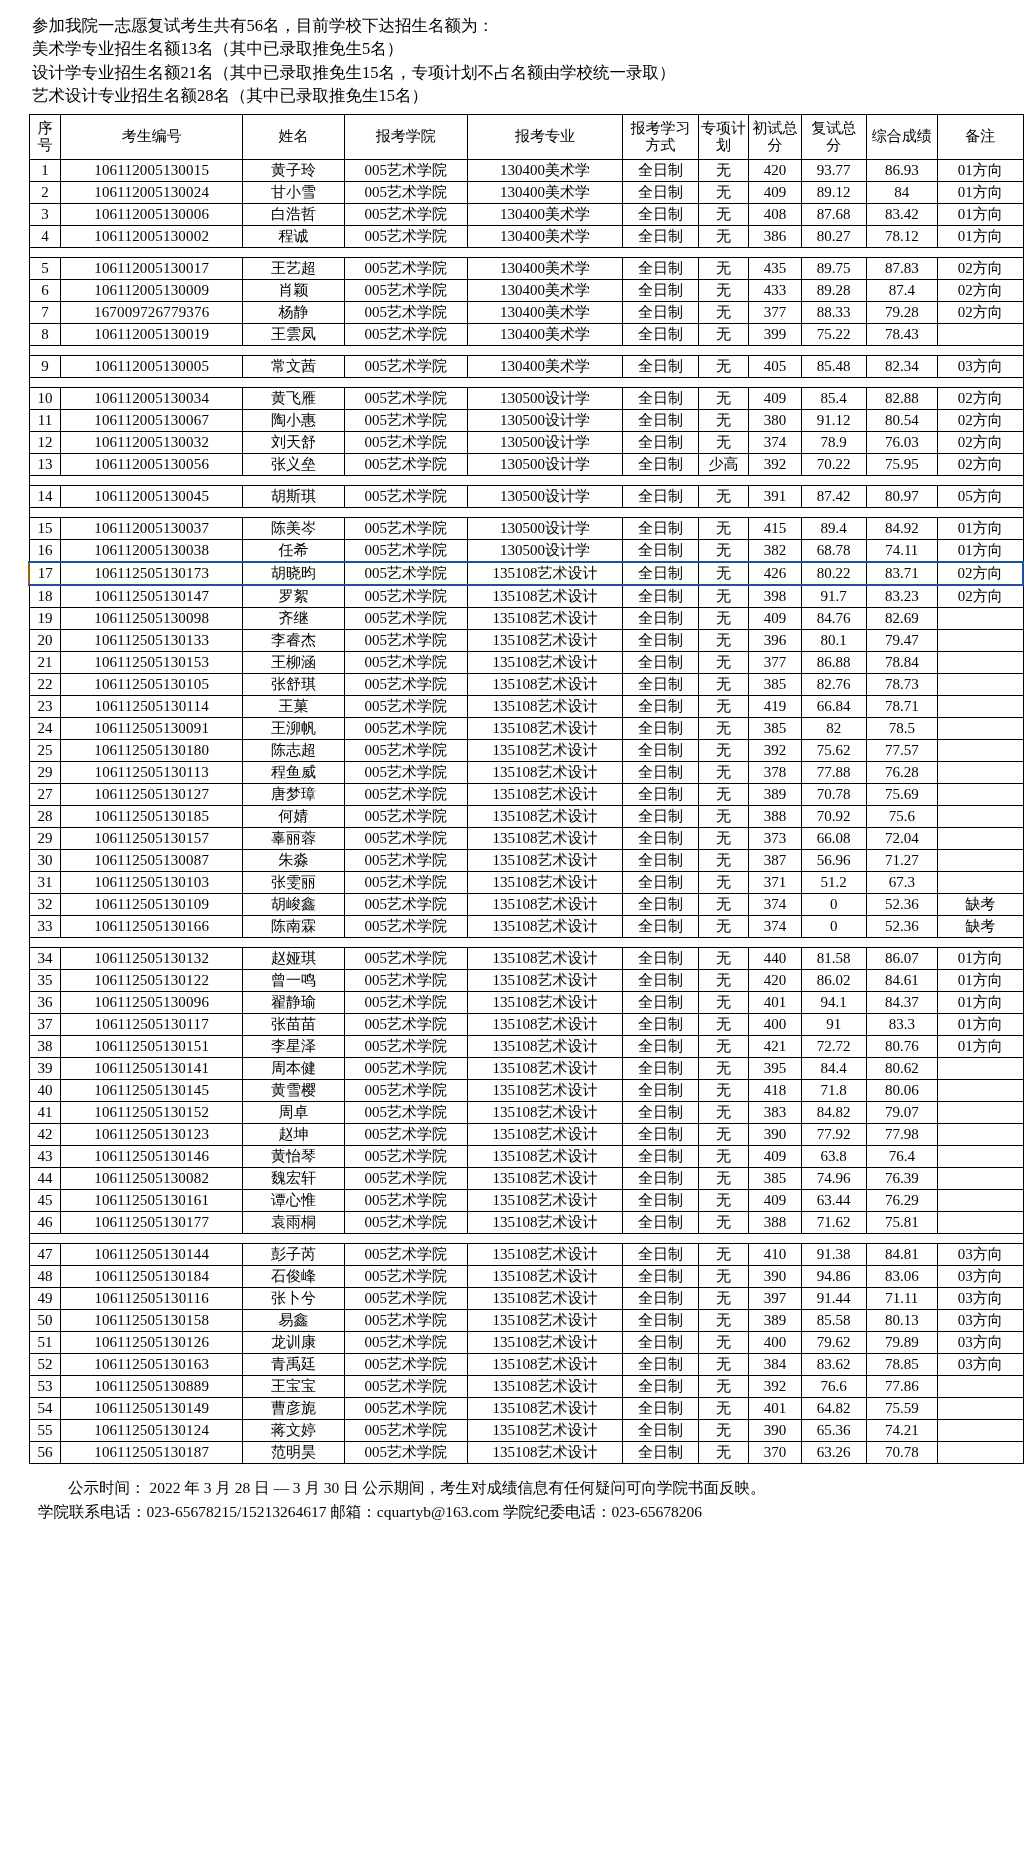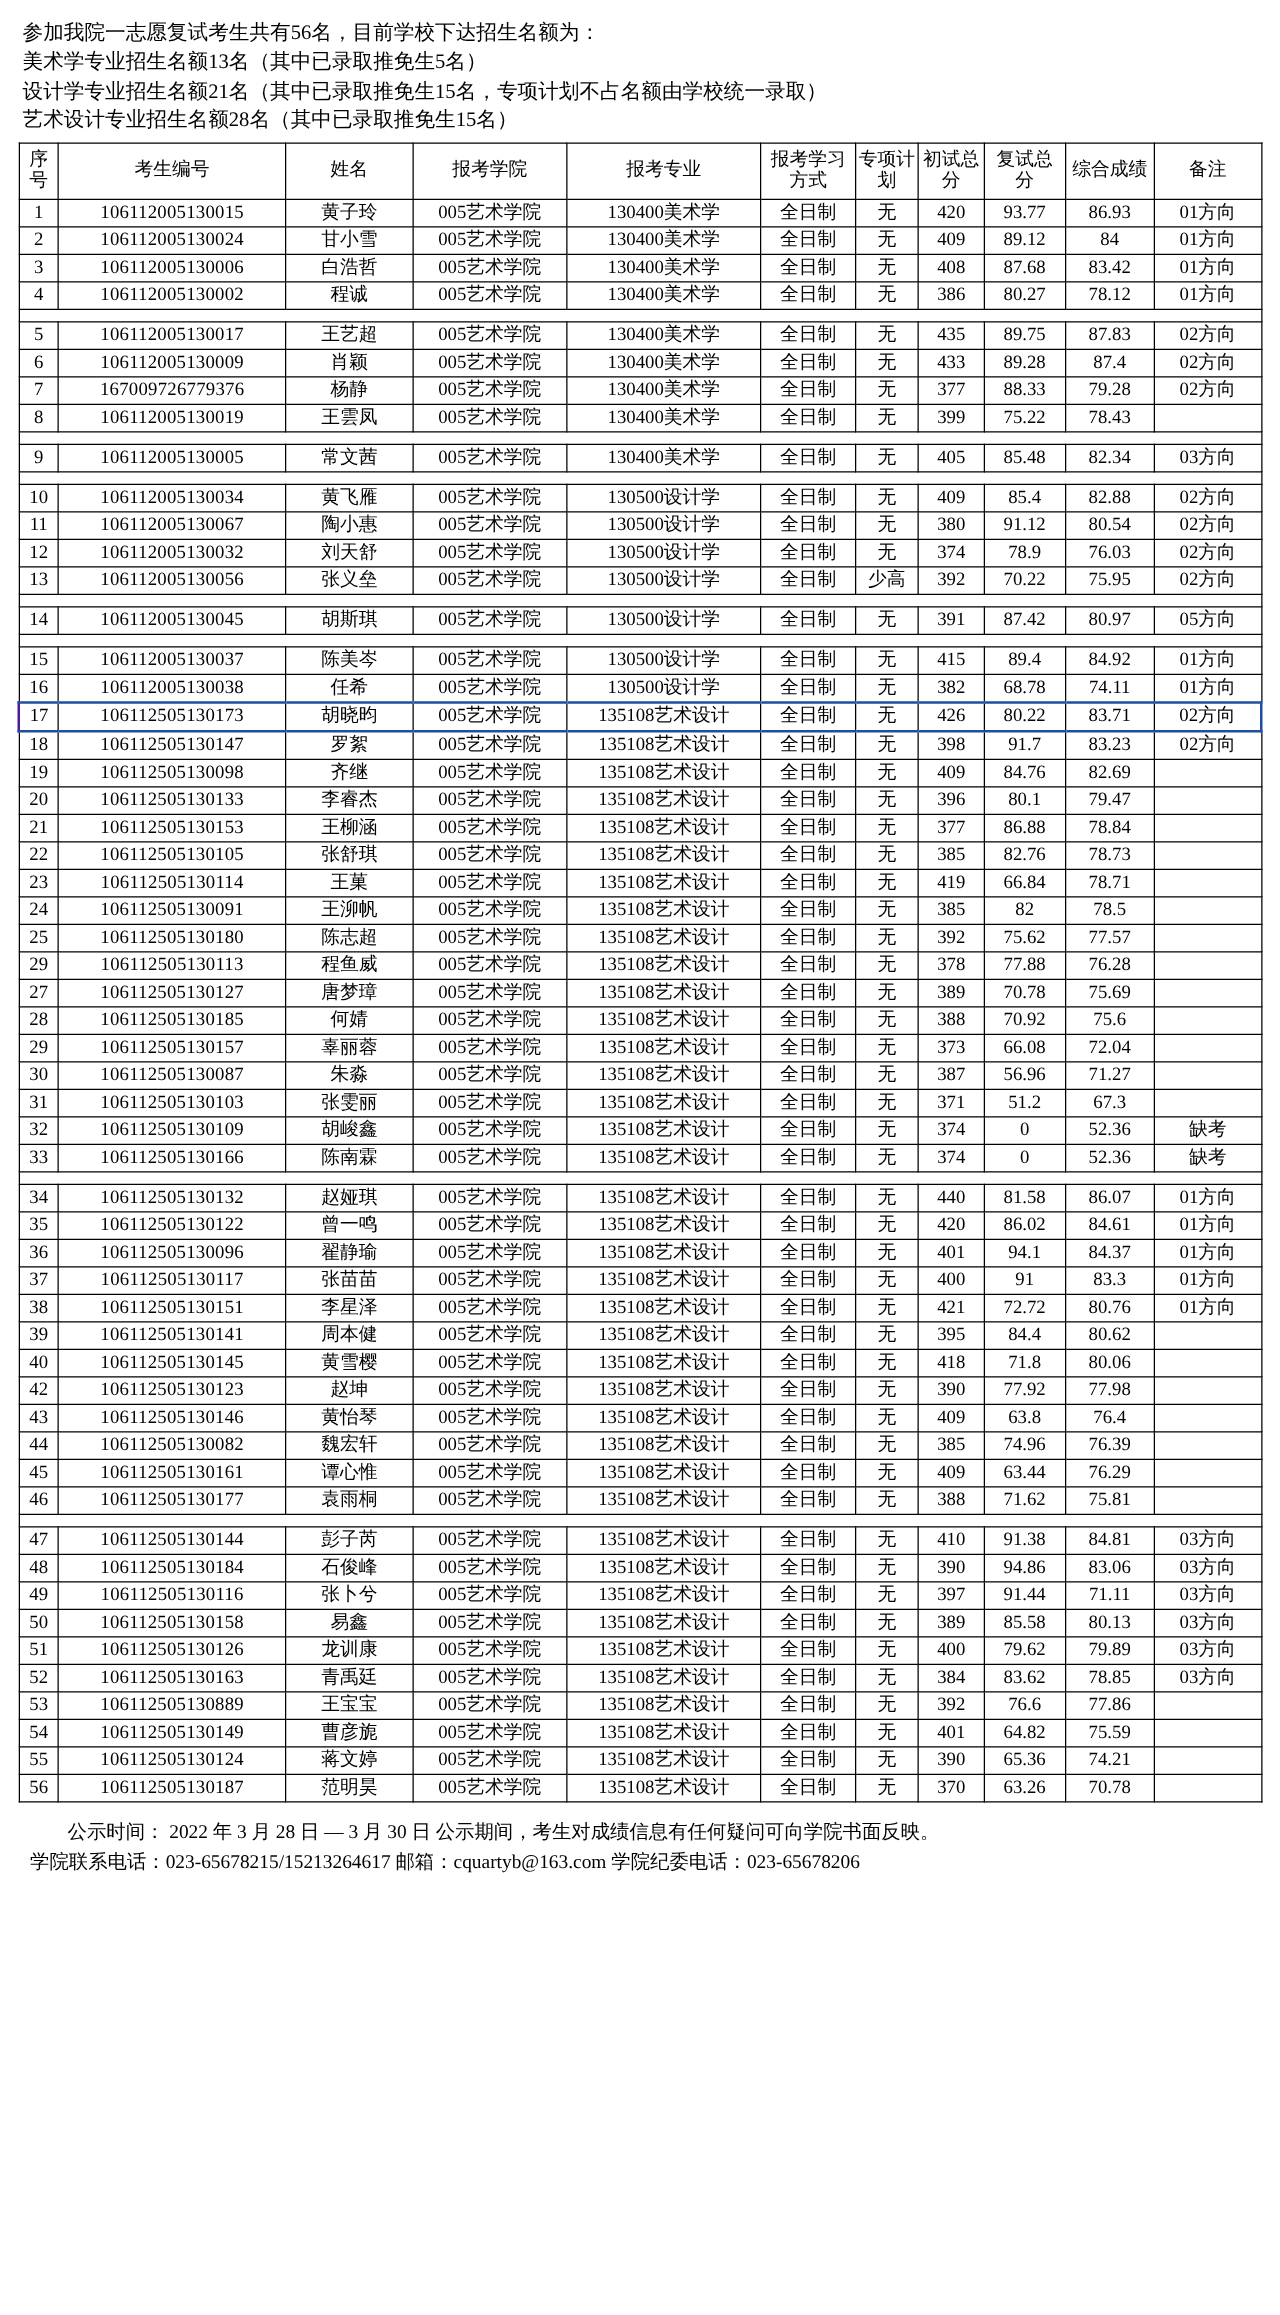--- a/index.html
+++ b/index.html
@@ -10,21 +10,21 @@
   body {
     width: 1024px;
     min-height: 1852px;
     font-family: "Liberation Serif", "DejaVu Serif", serif;
     color: #000000;
     -webkit-font-smoothing: antialiased;
   }
   .page {
     width: 1024px;
     box-sizing: border-box;
-    padding: 14px 14px 6px 14px;
+    padding: 14px 14px 6px 28px;
   }
   .intro {
     font-size: 16.5px;
     line-height: 1.42;
     margin: 0 0 6px 4px;
   }
   .intro div {
     white-space: nowrap;
   }
   table.grades {
@@ -83,21 +83,21 @@
     height: 9px;
     border-left: 1px solid #000;
     border-right: 1px solid #000;
     border-top: 1px solid #000;
     border-bottom: 1px solid #000;
   }
   tr.highlight td {
     border-top: 2px solid #1f4fa0;
     border-bottom: 2px solid #1f4fa0;
   }
-  tr.highlight td.c-idx { border-left: 2px solid #4c1d95; }
+  tr.highlight td.c-idx { border-left: 2px solid #a16207; }
   tr.highlight td.c-note { border-right: 2px solid #1f4fa0; }
 
   .footer {
     margin-top: 12px;
     font-size: 15.5px;
     line-height: 1.6;
     margin-left: 8px;
   }
   .footer div { white-space: nowrap; margin-left: 32px; }
   .footer .line2 { margin-left: 2px; }
@@ -685,20 +685,33 @@
           <td class="c-college">005艺术学院</td>
           <td class="c-major">135108艺术设计</td>
           <td class="c-mode">全日制</td>
           <td class="c-plan">无</td>
           <td class="c-init">418</td>
           <td class="c-retest">71.8</td>
           <td class="c-total">80.06</td>
           <td class="c-note"></td>
         </tr>
         <tr>
+          <td class="c-idx">41</td>
+          <td class="c-num">106112505130152</td>
+          <td class="c-name">周卓</td>
+          <td class="c-college">005艺术学院</td>
+          <td class="c-major">135108艺术设计</td>
+          <td class="c-mode">全日制</td>
+          <td class="c-plan">无</td>
+          <td class="c-init">383</td>
+          <td class="c-retest">84.82</td>
+          <td class="c-total">79.07</td>
+          <td class="c-note"></td>
+        </tr>
+        <tr>
           <td class="c-idx">42</td>
           <td class="c-num">106112505130123</td>
           <td class="c-name">赵坤</td>
           <td class="c-college">005艺术学院</td>
           <td class="c-major">135108艺术设计</td>
           <td class="c-mode">全日制</td>
           <td class="c-plan">无</td>
           <td class="c-init">390</td>
           <td class="c-retest">77.92</td>
           <td class="c-total">77.98</td>

